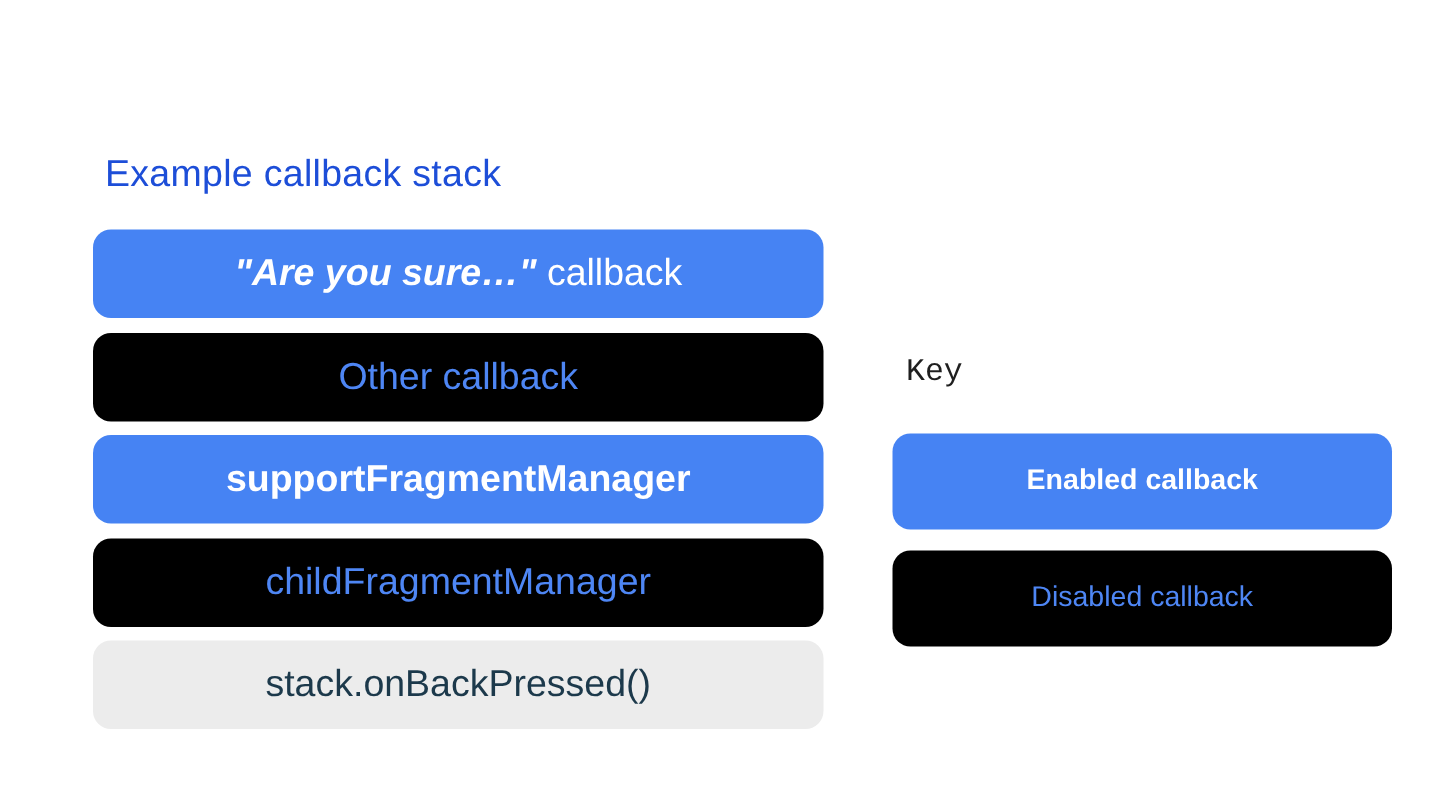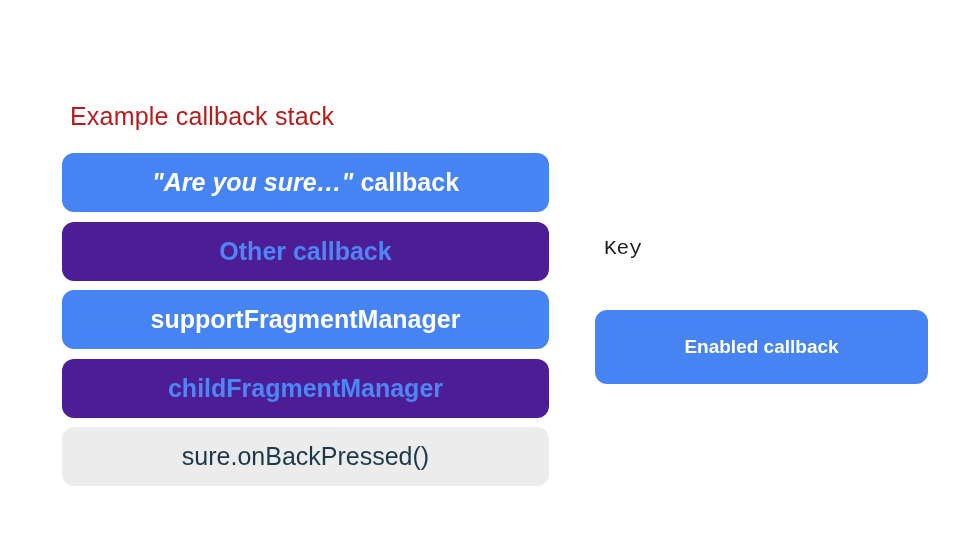--- a/index.html
+++ b/index.html
@@ -14,21 +14,21 @@
     height: 540px;
     background: #ffffff;
     overflow: hidden;
   }
   .diagram-title {
     position: absolute;
     left: 70px;
     top: 102px;
     font-size: 25px;
     font-weight: 500;
-    color: #b91c1c;
+    color: #1d4ed8;
     letter-spacing: 0.2px;
   }
   .stack-col {
     position: absolute;
     left: 62px;
     top: 153px;
     width: 487px;
   }
   .stack-row {
     height: 59px;
@@ -48,50 +48,49 @@
     color: #1f1f1f;
     font-family: Liberation Mono, monospace;
   }
   .key-col {
     position: absolute;
     left: 595px;
     top: 289px;
     width: 333px;
   }
   .key-row {
-    height: 74px;
+    height: 64px;
     border-radius: 12px;
     margin-bottom: 14px;
     display: flex;
     align-items: center;
     justify-content: center;
     font-size: 19px;
-    margin-top: 21px;
   }
   .state-enabled {
     background: #4683f3;
     color: #ffffff;
     font-weight: 700;
   }
   .state-disabled {
-    background: #4c1d95;
+    background: #000000;
     color: #4e86f4;
-    font-weight: 700;
+    font-weight: 400;
   }
   .state-system {
     background: #ececec;
     color: #1c394b;
     font-weight: 400;
   }
   .quoted-italic {
     font-style: italic;
     font-weight: 700;
   }
   .quoted-rest {
-    font-weight: 700;
+    font-weight: 400;
     white-space: pre;
   }
 </style>
 </head>
 <body>
 
 <div class="canvas">
 
   <div class="diagram-title">Example callback stack</div>
 
@@ -103,25 +102,28 @@
     <div class="stack-row state-disabled">
       <span>Other callback</span>
     </div>
     <div class="stack-row state-enabled">
       <span>supportFragmentManager</span>
     </div>
     <div class="stack-row state-disabled">
       <span>childFragmentManager</span>
     </div>
     <div class="stack-row state-system">
-      <span>sure.onBackPressed()</span>
+      <span>stack.onBackPressed()</span>
     </div>
   </div>
 
   <div class="key-title">Key</div>
 
   <div class="key-col">
     <div class="key-row state-enabled">
       <span>Enabled callback</span>
     </div>
+    <div class="key-row state-disabled">
+      <span>Disabled callback</span>
+    </div>
   </div>
 
 </div>
 
 </body></html>

